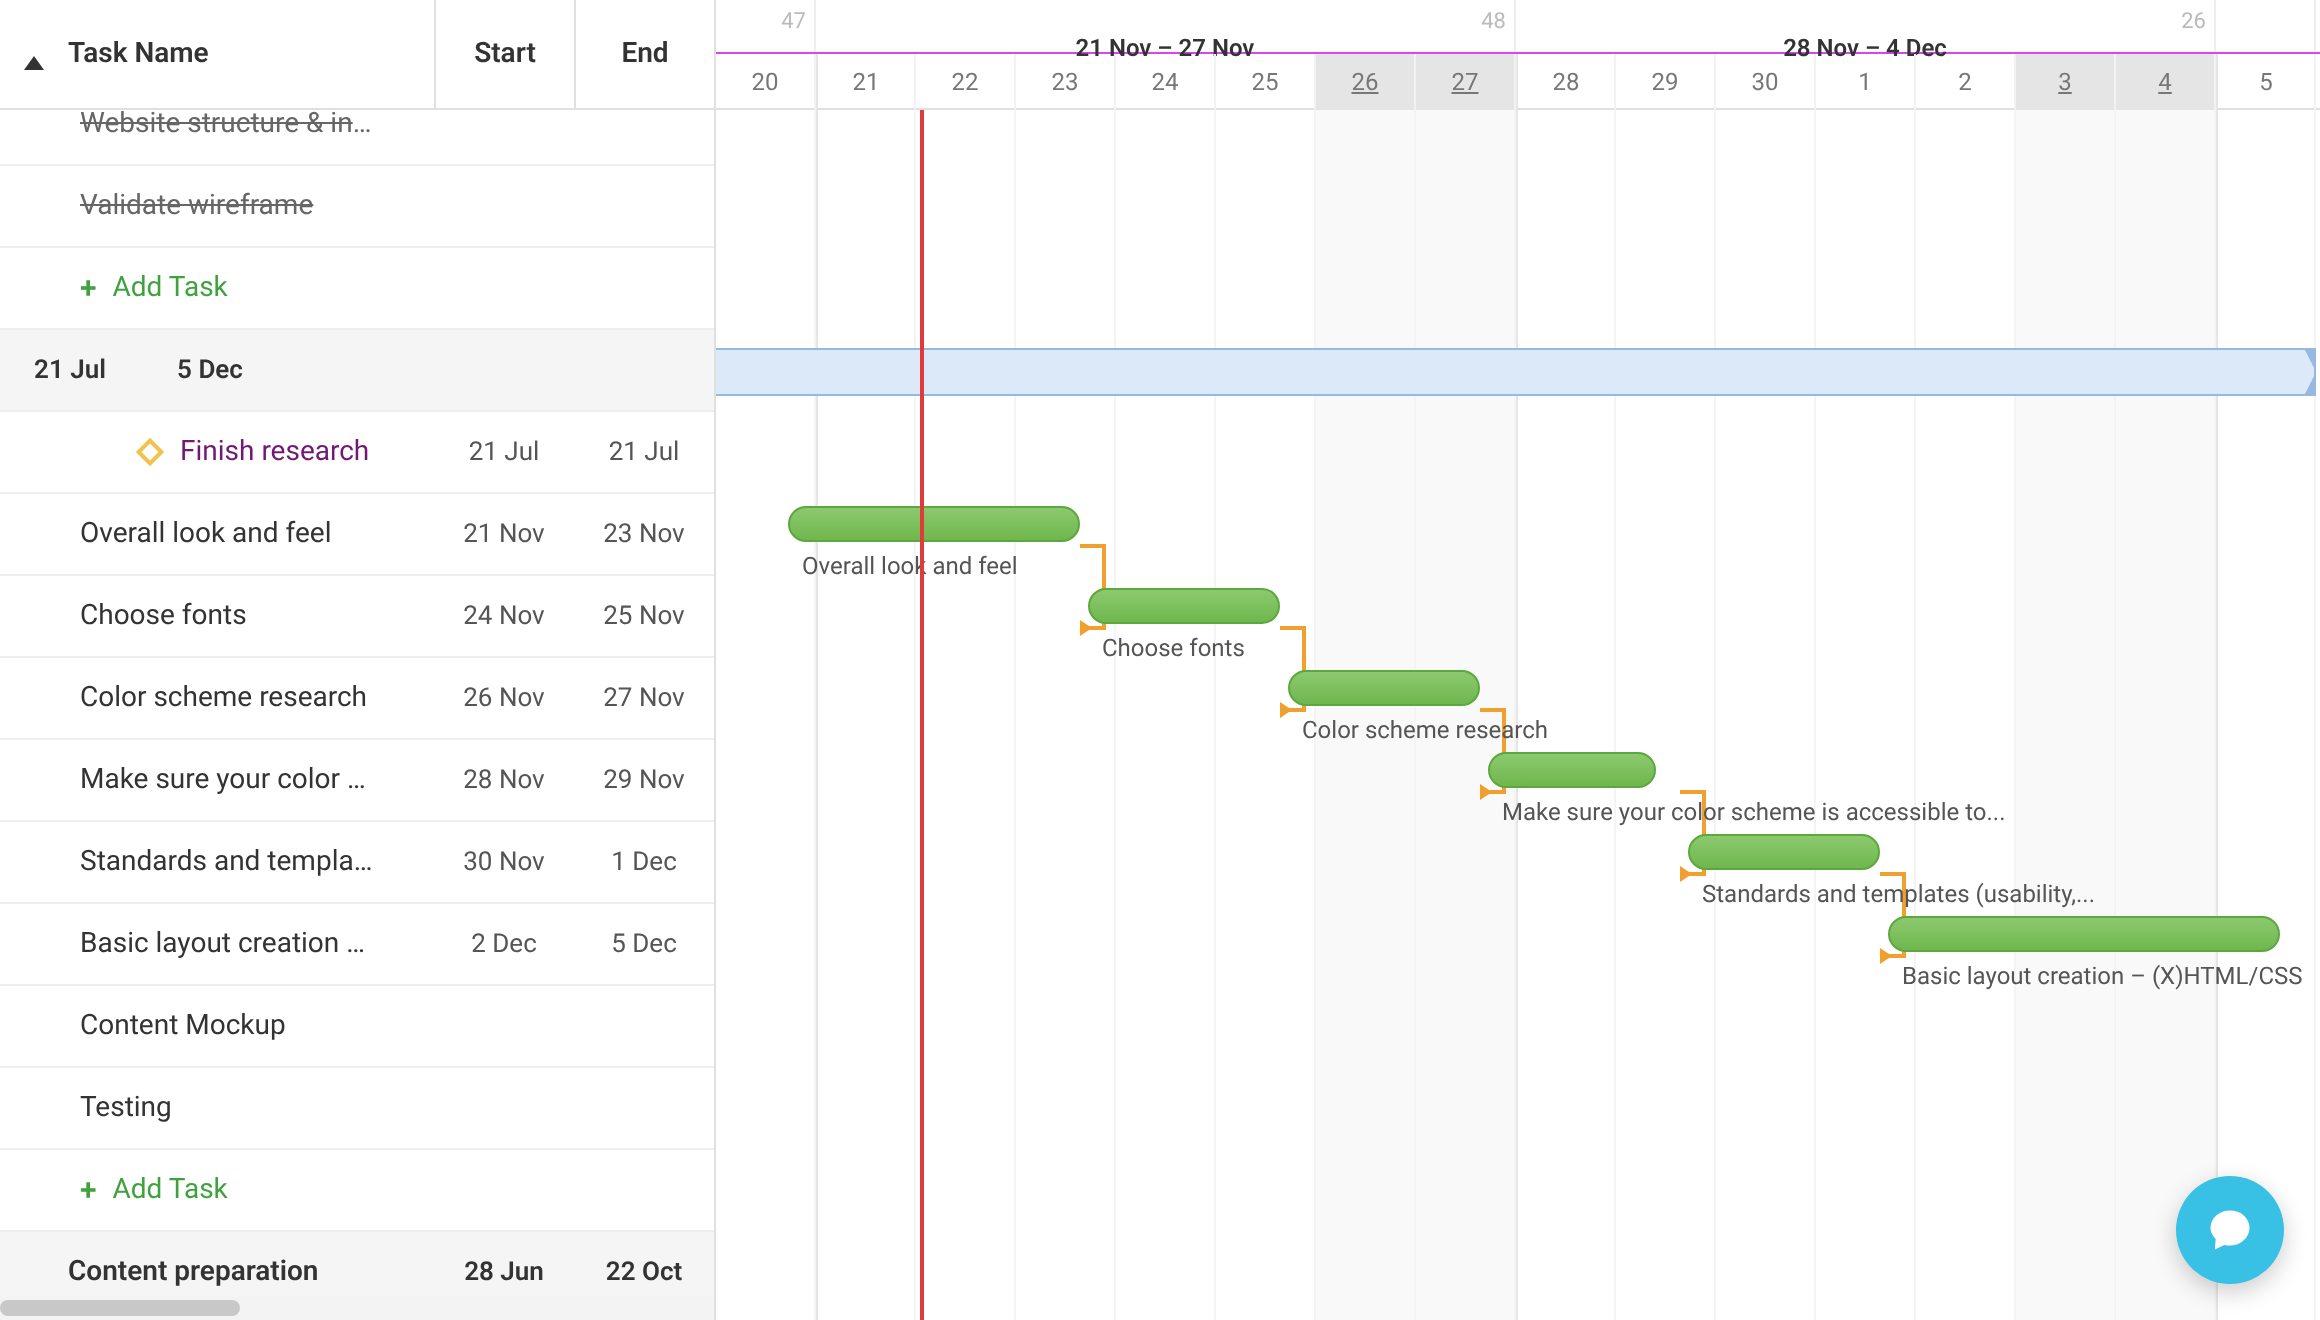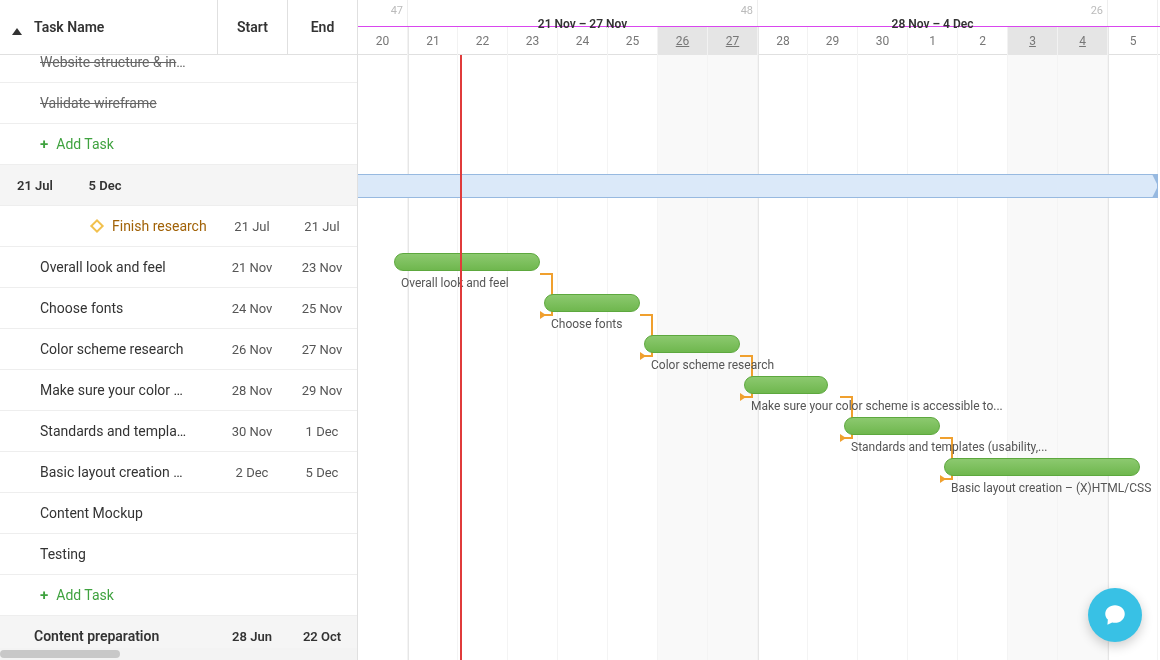--- a/index.html
+++ b/index.html
@@ -16,21 +16,21 @@
   .rows-container { flex: 1; overflow: hidden; }
   .rows-inner { position: relative; top: -13px; }
 
   .row { display: flex; height: 41px; align-items: center; border-bottom: 1px solid #eee; }
   .row.group { background: #f5f5f5; font-weight: 600; }
   .row .c-name { flex: 1; display: flex; align-items: center; padding-left: 40px; white-space: nowrap; overflow: hidden; text-overflow: ellipsis; }
   .row.group .c-name { padding-left: 14px; gap: 10px; }
   .row .c-start, .row .c-end { width: 70px; text-align: center; font-size: 13px; color: #555; }
   .row.group .c-start, .row.group .c-end { font-weight: 600; color: #333; }
   .row.strike .c-name > span { text-decoration: line-through; color: #666; }
-  .row.subtask .c-name { padding-left: 92px; gap: 10px; color: #a16207; }
+  .row.subtask .c-name { padding-left: 70px; gap: 10px; color: #701a75; }
   .row.add .c-name { color: #3fa23f; gap: 8px; padding-left: 40px; }
   .plus-icon { color:#3fa23f; font-weight:600; font-size:15px; }
   .milestone-icon { width: 10px; height: 10px; transform: rotate(45deg); background:#fff; border:2px solid #f2c14e; }
   .caret-icon { width:0; height:0; border-left:5px solid transparent; border-right:5px solid transparent; border-bottom:7px solid #333; }
 
   
   .right-panel { flex: 1; position: relative; overflow: hidden; }
   .timeline-header { height: 55px; border-bottom: 1px solid #e0e0e0; position: relative; background: #fff; z-index: 2;}
   .weeks-row { height: 27px; display: flex; border-bottom: 1px solid #d946ef; }
   .week-cell { border-right: 1px solid #eee; position: relative; font-size: 12px; color: #999; }

